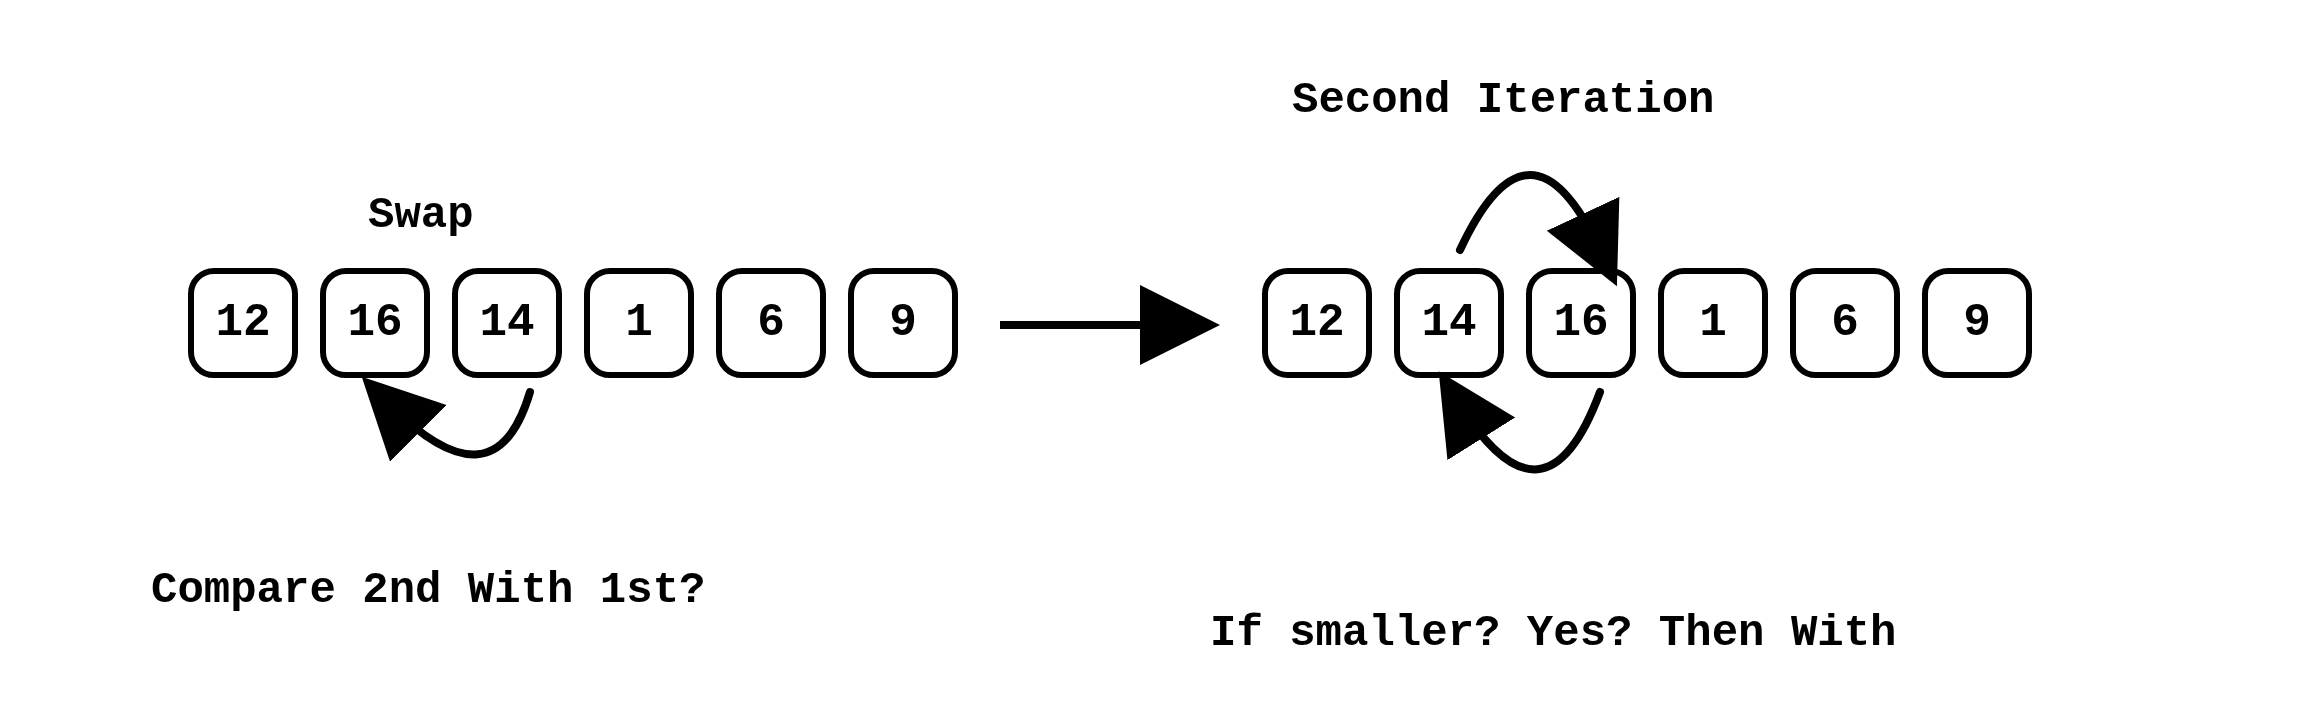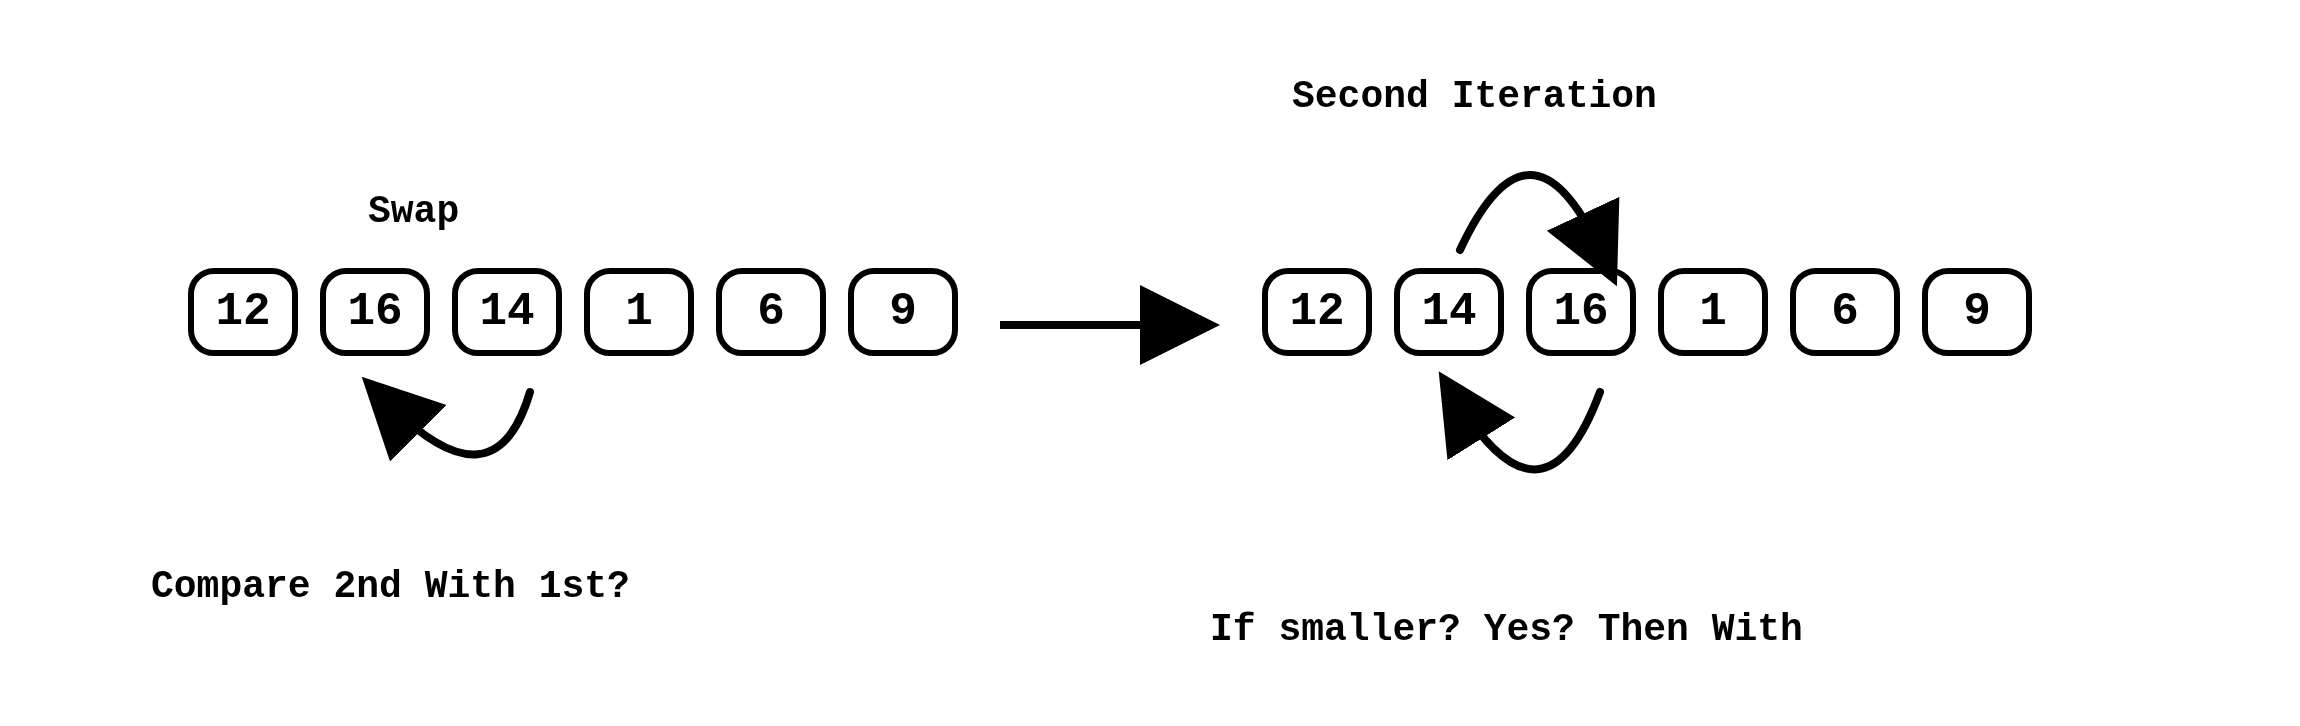--- a/index.html
+++ b/index.html
@@ -8,29 +8,29 @@
     background: #ffffff;
     font-family: "Courier New", Courier, monospace;
   }
   .stage {
     position: relative;
     width: 2300px;
     height: 726px;
   }
   .label {
     position: absolute;
-    font-size: 38px;
+    font-size: 44px;
     font-weight: 600;
     color: #000;
     white-space: nowrap;
   }
   .cell {
     position: absolute;
     width: 110px;
-    height: 88px;
+    height: 110px;
     border: 6px solid #000;
     border-radius: 26px;
     box-sizing: border-box;
     display: flex;
     align-items: center;
     justify-content: center;
     font-size: 46px;
     font-weight: 600;
     color: #000;
     background: #fff;

